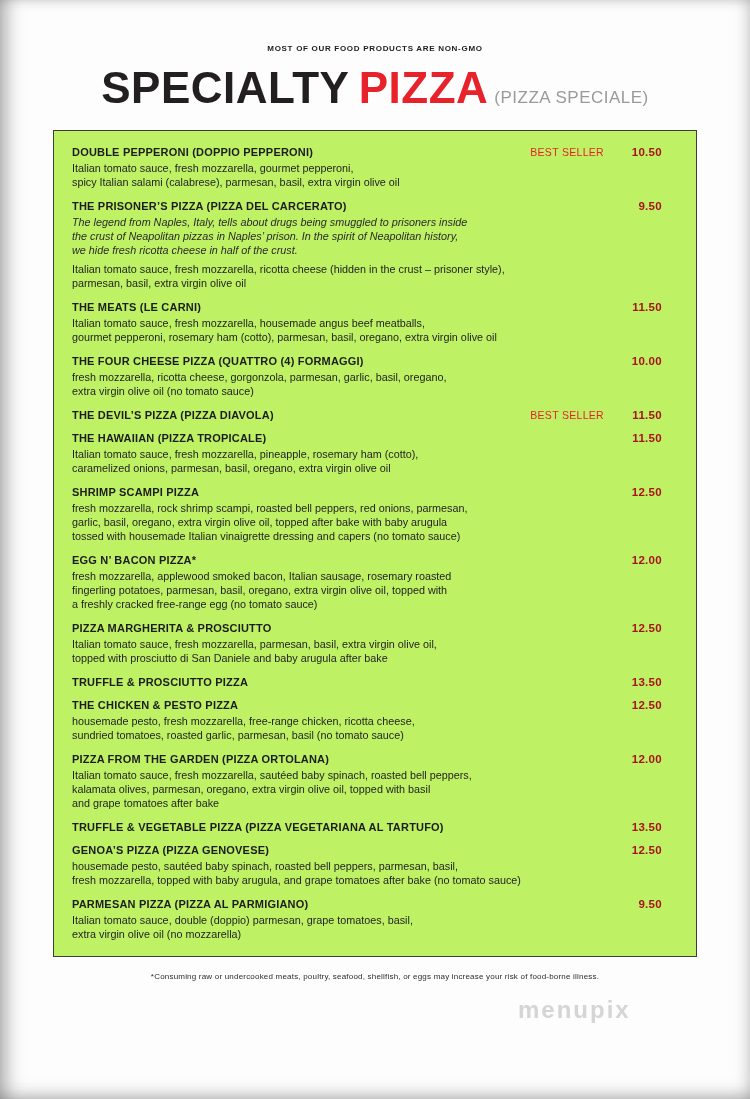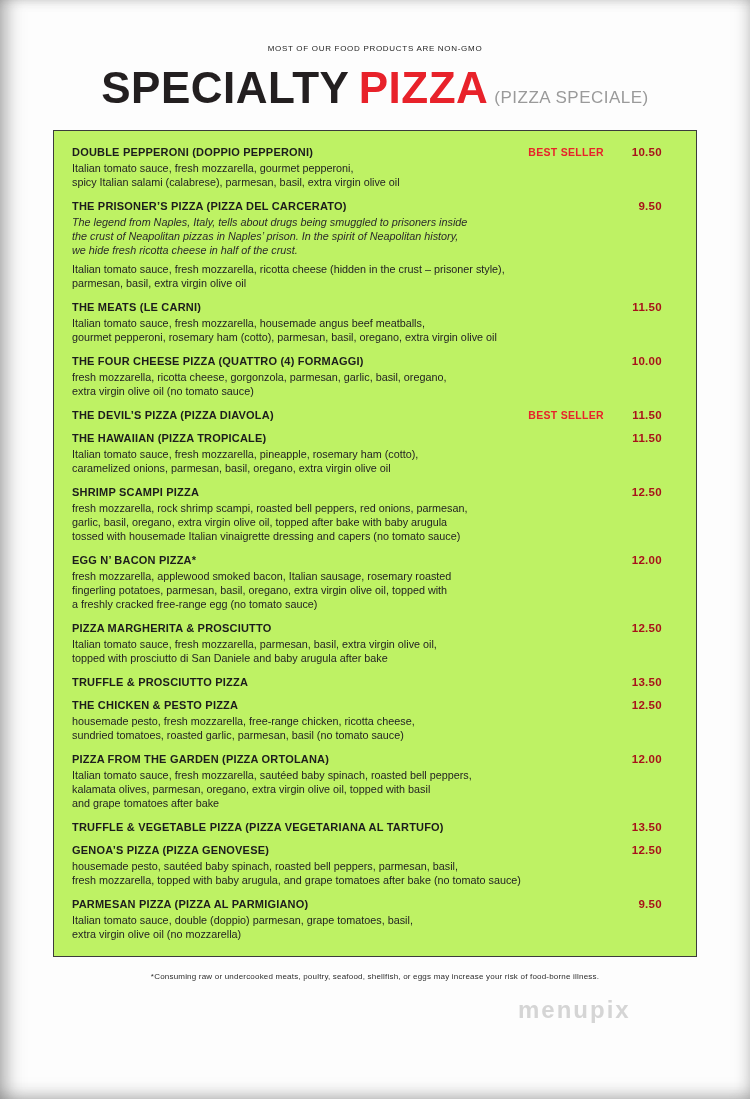--- a/index.html
+++ b/index.html
@@ -17,21 +17,21 @@
       inset 16px 0 18px -10px rgba(90,90,90,.5),
       inset -12px 0 16px -10px rgba(120,120,120,.38),
       inset 0 10px 12px -10px rgba(130,130,130,.3),
       inset 0 -14px 16px -10px rgba(100,100,100,.4);
   }
 
   .notice {
     margin-top: 44px;
     text-align: center;
     font-size: 8px;
-    font-weight: normal;
+    font-weight: bold;
     letter-spacing: .7px;
     color: #1d1d1d;
   }
 
   .title {
     margin-top: 13px;
     text-align: center;
     font-weight: bold;
     letter-spacing: .5px;
     line-height: 1;
@@ -58,21 +58,21 @@
   .item-name {
     font-size: 11px;
     font-weight: bold;
     color: #1c1c1c;
     letter-spacing: .2px;
     flex: 1 1 auto;
   }
   .item-right { display: flex; align-items: baseline; gap: 20px; }
   .badge {
     font-size: 10.5px;
-    font-weight: bold;
+    font-weight: normal;
     letter-spacing: .3px;
     text-align: center;
   }
   .price {
     font-size: 11.5px;
     font-weight: bold;
     min-width: 38px;
     text-align: right;
     letter-spacing: .3px;
   }

